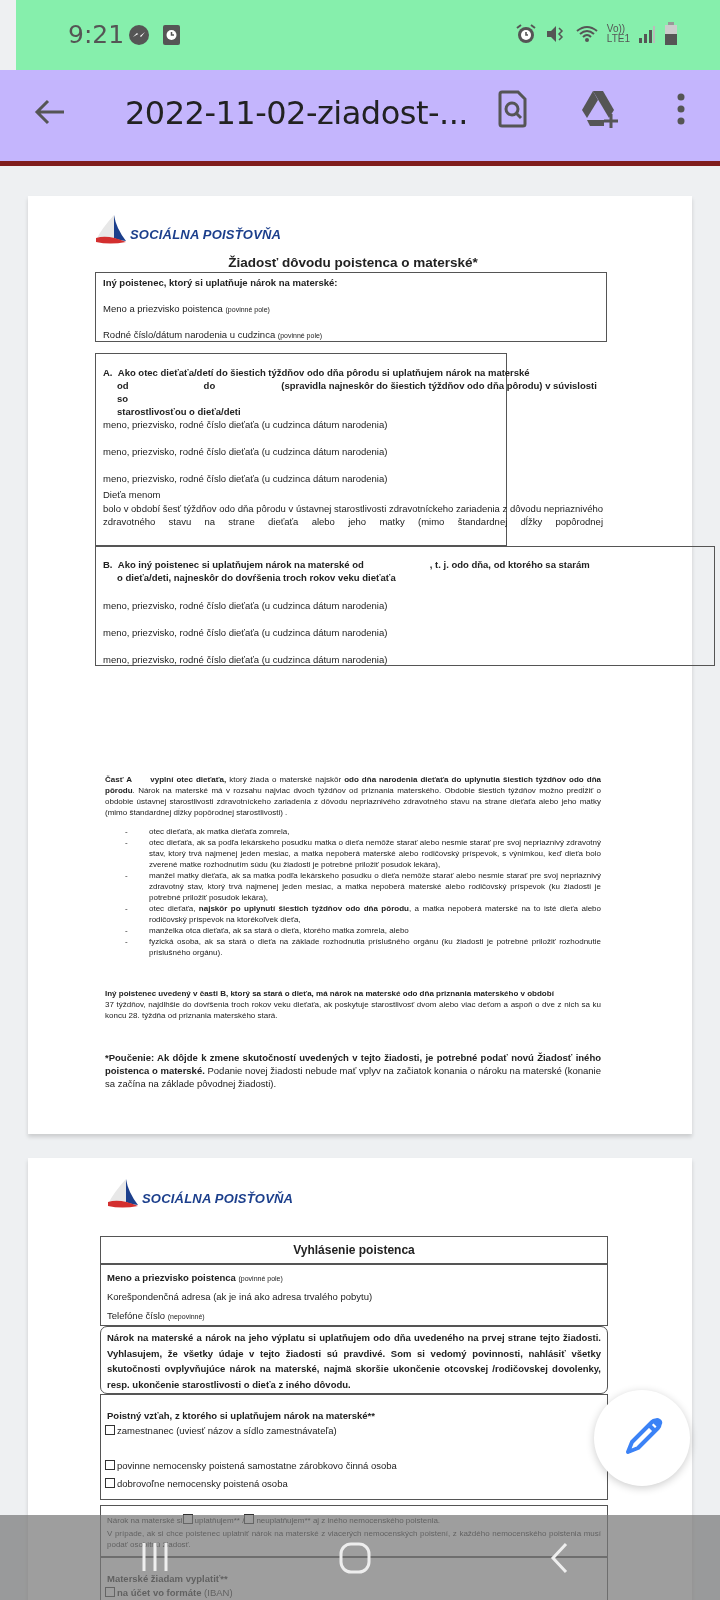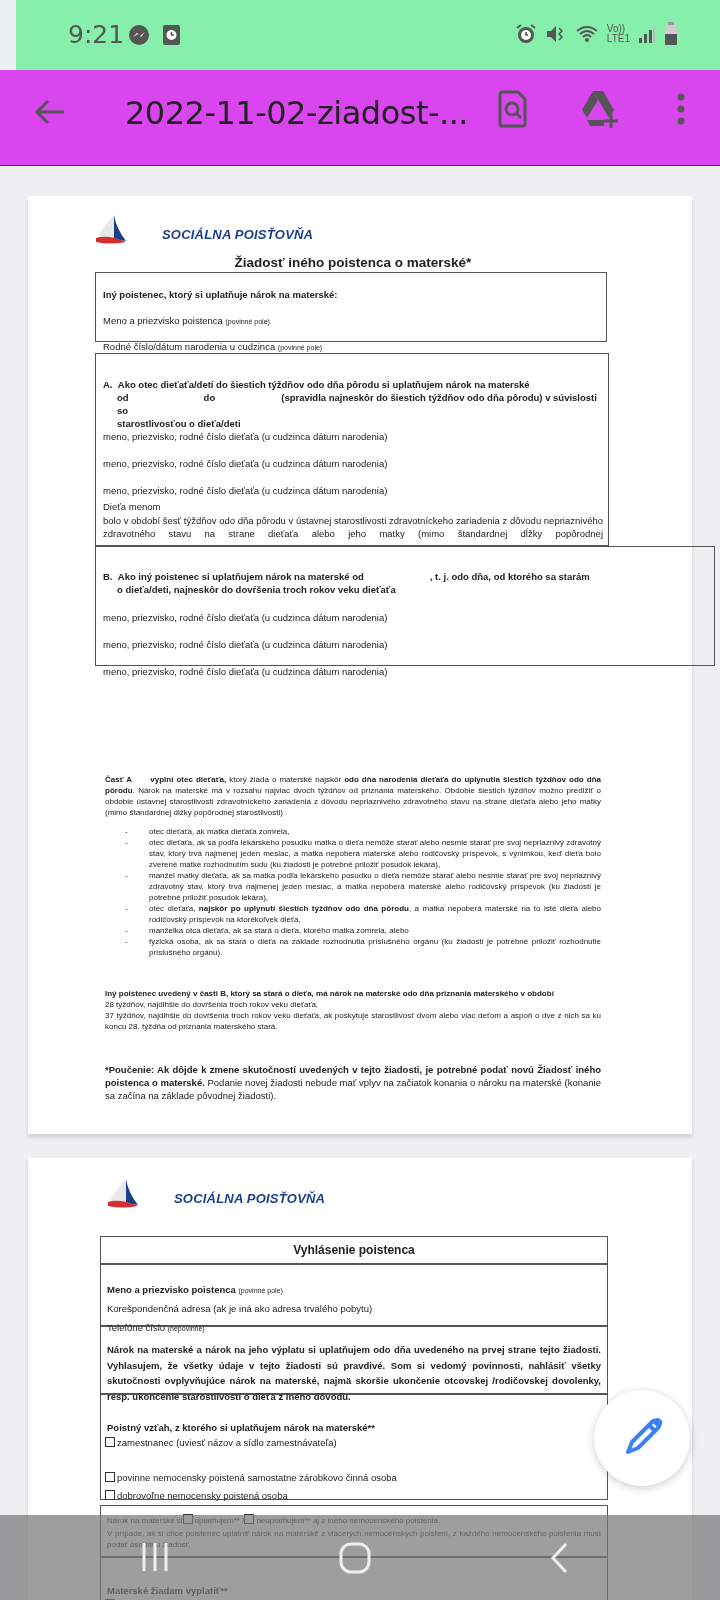--- a/index.html
+++ b/index.html
@@ -1,32 +1,32 @@
 <!DOCTYPE html>
 <html><head>
 <meta charset="utf-8">
 <style>
   * { box-sizing: border-box; margin: 0; padding: 0; }
   html, body { width: 720px; height: 1600px; overflow: hidden; background: #eef0f2; font-family: "Liberation Sans", sans-serif; }
   .statusbar { position: absolute; top: 0; left: 16px; width: 720px; height: 70px; background: #86efac; }
   .sb-time { position: absolute; left: 52px; top: 20px; font-size: 25px; color: #555; font-family: "DejaVu Sans", sans-serif; }
   .sb-icon { position: absolute; top: 24px; width: 22px; height: 22px; }
   .sb-right { position: absolute; right: 58px; top: 22px; display: flex; gap: 8px; align-items: center; color: #555; font-size: 16px; }
-  .appbar { position: absolute; top: 70px; left: 0; width: 720px; height: 96px; background: #d946ef; border-bottom: 1px solid #7f1d1d; }
+  .appbar { position: absolute; top: 70px; left: 0; width: 720px; height: 96px; background: #c4b5fd; border-bottom: 5px solid #7f1d1d; }
   .back { position: absolute; left: 30px; top: 22px; width: 40px; height: 40px; }
   .title { position: absolute; left: 125px; top: 24px; font-size: 32px; color: #222; font-family: "DejaVu Sans", sans-serif; letter-spacing: -0.5px; }
   .ab-icon { position: absolute; top: 18px; width: 42px; height: 42px; }
   .page { position: absolute; left: 28px; width: 664px; background: #fff; box-shadow: 0 3px 4px rgba(0,0,0,0.15); }
   .p1 { top: 196px; height: 938px; }
   .p2 { top: 1158px; height: 460px; }
   .doc { position: absolute; font-family: "Liberation Sans", sans-serif; color: #222; }
-  .logo { position: absolute; display: flex; align-items: flex-end; gap: 32px; }
+  .logo { position: absolute; display: flex; align-items: flex-end; }
   .logo-text { font-weight: bold; font-style: italic; color: #1c3f8c; font-size: 13px; letter-spacing: 0.2px; margin-left: 2px; margin-bottom: 2px; }
   .box { position: absolute; border: 1px solid #555; }
-  .t9 { font-size: 9.5px; line-height: 13px; margin-top: 12px; }
+  .t9 { font-size: 9.5px; line-height: 13px; }
   .t8 { font-size: 8px; line-height: 11px; }
   .small { font-size: 7px; }
   .b { font-weight: bold; }
   .just { text-align: justify; }
   .cb { display: inline-block; width: 10px; height: 10px; border: 1px solid #333; vertical-align: -1px; margin-right: 2px; }
   .navbar { position: absolute; left: 0; top: 1515px; width: 720px; height: 85px; background: rgba(120,120,120,0.72); }
   .fab { position: absolute; left: 594px; top: 1390px; width: 96px; height: 96px; border-radius: 50%; background: #fff; box-shadow: 0 2px 8px rgba(0,0,0,0.2); }
 </style>
 </head>
 <body>
@@ -102,29 +102,29 @@
 
 <div class="page p1">
   <div class="logo" style="left:66px; top:18px;">
     <svg width="34" height="30" viewBox="0 0 34 30">
       <path d="M20 1 Q8 14 2 26 Q12 22 20 24 Z" fill="#e8e8e8"></path>
       <path d="M20 1 Q22 14 32 27 Q24 26 20 24 Z" fill="#1c3f8c"></path>
       <path d="M2 24 Q14 20 32 28 Q16 31 2 28 Z" fill="#d32f2f"></path>
     </svg>
     <span class="logo-text">SOCIÁLNA POISŤOVŇA</span>
   </div>
-  <div class="doc b" style="left:0; width:650px; top:59px; text-align:center; font-size:13.5px;">Žiadosť iného poistenca o materské*</div>
+  <div class="doc b" style="left:0; width:650px; top:59px; text-align:center; font-size:13.5px;">Žiadosť dôvodu poistenca o materské*</div>
 
   <div class="box" style="left:67px; top:76px; width:512px; height:70px;">
     <div class="doc t9 b" style="left:7px; top:3px;">Iný poistenec, ktorý si uplatňuje nárok na materské:</div>
     <div class="doc t9" style="left:7px; top:29px;"><span>Meno a priezvisko poistenca</span> <span class="small">(povinné pole)</span></div>
     <div class="doc t9" style="left:7px; top:55px;"><span>Rodné číslo/dátum narodenia u cudzinca</span> <span class="small">(povinné pole)</span></div>
   </div>
 
-  <div class="box" style="left:67px; top:157px; width:514px; height:193px;">
+  <div class="box" style="left:67px; top:157px; width:412px; height:193px;">
     <div class="doc t9 b" style="left:7px; top:12px; width:500px;">
       <div><span>A.</span>&nbsp;&nbsp;<span>Ako otec dieťaťa/detí do šiestich týždňov odo dňa pôrodu si uplatňujem nárok na materské</span></div>
       <div style="padding-left:14px;"><span>od</span><span style="display:inline-block;width:75px"></span><span>do</span><span style="display:inline-block;width:66px"></span><span>(spravidla najneskôr do šiestich týždňov odo dňa pôrodu) v súvislosti so</span></div>
       <div style="padding-left:14px;">starostlivosťou o dieťa/deti</div>
     </div>
     <div class="doc t9" style="left:7px; top:64px;">meno, priezvisko, rodné číslo dieťaťa (u cudzinca dátum narodenia)</div>
     <div class="doc t9" style="left:7px; top:91px;">meno, priezvisko, rodné číslo dieťaťa (u cudzinca dátum narodenia)</div>
     <div class="doc t9" style="left:7px; top:118px;">meno, priezvisko, rodné číslo dieťaťa (u cudzinca dátum narodenia)</div>
     <div class="doc t9" style="left:7px; top:134px;">Dieťa menom</div>
     <div class="doc t9 just" style="left:7px; top:148px; width:500px; text-align-last:justify;">bolo v období šesť týždňov odo dňa pôrodu v ústavnej starostlivosti zdravotníckeho zariadenia z dôvodu nepriaznivého zdravotného stavu na strane dieťaťa alebo jeho matky (mimo štandardnej dĺžky popôrodnej</div>
@@ -149,21 +149,20 @@
         <li style="position: relative; padding-left: 44px; text-align: justify;"><span style="position: absolute; left: 20px;">-</span><span>otec dieťaťa, ak matka dieťaťa zomrela,</span></li>
         <li style="position: relative; padding-left: 44px; text-align: justify;"><span style="position: absolute; left: 20px;">-</span><span>otec dieťaťa, ak sa podľa lekárskeho posudku matka o dieťa nemôže starať alebo nesmie starať pre svoj nepriaznivý zdravotný stav, ktorý trvá najmenej jeden mesiac, a matka nepoberá materské alebo rodičovský príspevok, s výnimkou, keď dieťa bolo zverené matke rozhodnutím súdu (ku žiadosti je potrebné priložiť posudok lekára),</span></li>
         <li style="position: relative; padding-left: 44px; text-align: justify;"><span style="position: absolute; left: 20px;">-</span><span>manžel matky dieťaťa, ak sa matka podľa lekárskeho posudku o dieťa nemôže starať alebo nesmie starať pre svoj nepriaznivý zdravotný stav, ktorý trvá najmenej jeden mesiac, a matka nepoberá materské alebo rodičovský príspevok (ku žiadosti je potrebné priložiť posudok lekára),</span></li>
         <li style="position: relative; padding-left: 44px; text-align: justify;"><span style="position: absolute; left: 20px;">-</span><span>otec dieťaťa, </span><span style="font-weight: bold;">najskôr po uplynutí šiestich týždňov odo dňa pôrodu</span><span>, a matka nepoberá materské na to isté dieťa alebo rodičovský príspevok na ktorékoľvek dieťa,</span></li>
         <li style="position: relative; padding-left: 44px; text-align: justify;"><span style="position: absolute; left: 20px;">-</span><span>manželka otca dieťaťa, ak sa stará o dieťa, ktorého matka zomrela, alebo</span></li>
         <li style="position: relative; padding-left: 44px; text-align: justify;"><span style="position: absolute; left: 20px;">-</span><span>fyzická osoba, ak sa stará o dieťa na základe rozhodnutia príslušného orgánu (ku žiadosti je potrebné priložiť rozhodnutie príslušného orgánu).</span></li>
       </ul>
   </div>
   <div class="doc t8 just" style="left:77px; top:792px; width:496px;">
     <div class="b">Iný poistenec uvedený v časti B, ktorý sa stará o dieťa, má nárok na materské odo dňa priznania materského v období</div>
-    <div>28 týždňov, najdlhšie do dovŕšenia troch rokov veku dieťaťa,</div>
     <div>37 týždňov, najdlhšie do dovŕšenia troch rokov veku dieťaťa, ak poskytuje  starostlivosť dvom alebo viac deťom a aspoň o dve z nich sa ku koncu 28. týždňa od priznania materského stará.</div>
   </div>
   <div class="doc t9 just" style="left:77px; top:855px; width:496px;">
     <span class="b">*Poučenie: Ak dôjde k zmene skutočností uvedených v tejto žiadosti, je potrebné podať novú Žiadosť iného poistenca o materské.</span><span> Podanie novej žiadosti nebude mať vplyv na začiatok konania o nároku na materské (konanie sa začína na základe pôvodnej žiadosti).</span>
   </div>
 </div>
 
 <div class="page p2">
   <div class="logo" style="left:78px; top:20px;">
     <svg width="34" height="30" viewBox="0 0 34 30">
@@ -174,21 +173,21 @@
     <span class="logo-text">SOCIÁLNA POISŤOVŇA</span>
   </div>
   <div class="box" style="left:72px; top:78px; width:508px; height:28px;">
     <div class="doc b" style="left:0; width:506px; top:6px; text-align:center; font-size:12px;">Vyhlásenie poistenca</div>
   </div>
   <div class="box" style="left:72px; top:106px; width:508px; height:62px;">
     <div class="doc t9" style="left:6px; top:6px;"><span class="b">Meno a priezvisko poistenca</span> <span class="small">(povinné pole)</span></div>
     <div class="doc t9" style="left:6px; top:25px;">Korešpondenčná adresa (ak je iná ako adresa trvalého pobytu)</div>
     <div class="doc t9" style="left:6px; top:44px;"><span>Telefóne číslo</span> <span class="small">(nepovinné)</span></div>
   </div>
-  <div class="box" style="left:72px; top:168px; width:508px; height:68px;">
+  <div class="box" style="left:72px; top:168px; width:508px; height:68px;border-radius:7px;">
     <div class="doc t9 b just" style="left:6px; top:3px; width:494px; line-height:15.5px;">Nárok na materské a nárok na jeho výplatu si uplatňujem odo dňa uvedeného na prvej strane tejto žiadosti. Vyhlasujem, že všetky údaje v tejto žiadosti sú pravdivé. Som si vedomý povinnosti, nahlásiť všetky skutočnosti ovplyvňujúce nárok na materské, najmä skoršie ukončenie otcovskej /rodičovskej dovolenky, resp. ukončenie starostlivosti o dieťa z iného dôvodu.</div>
   </div>
   <div class="box" style="left:72px; top:236px; width:508px; height:106px;">
     <div class="doc t9 b" style="left:6px; top:14px;">Poistný vzťah, z ktorého si uplatňujem nárok na materské**</div>
     <div class="doc t9" style="left:4px; top:29px;"><span class="cb"></span><span>zamestnanec (uviesť názov a sídlo zamestnávateľa)</span></div>
     <div class="doc t9" style="left:4px; top:64px;"><span class="cb"></span><span>povinne nemocensky poistená samostatne zárobkovo činná osoba</span></div>
     <div class="doc t9" style="left:4px; top:82px;"><span class="cb"></span><span>dobrovoľne nemocensky poistená osoba</span></div>
   </div>
   <div class="box" style="left:72px; top:347px; width:508px; height:52px;">
     <div class="doc t8" style="left:6px; top:8px;"><span>Nárok na materské si</span><span class="cb"></span><span>uplatňujem** /</span><span class="cb"></span><span>neuplatňujem** aj z iného nemocenského poistenia.</span></div>

